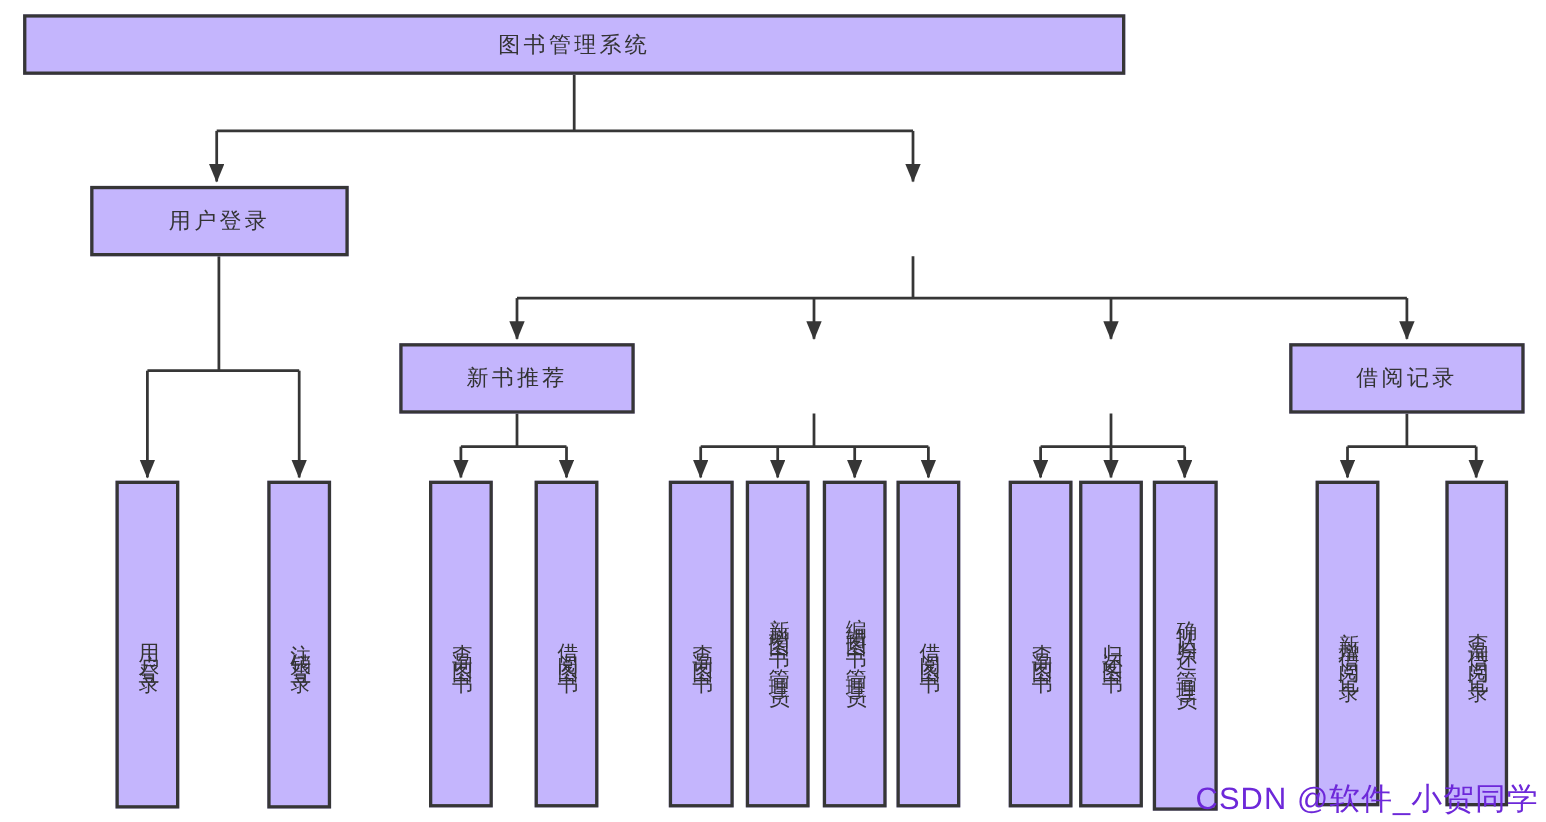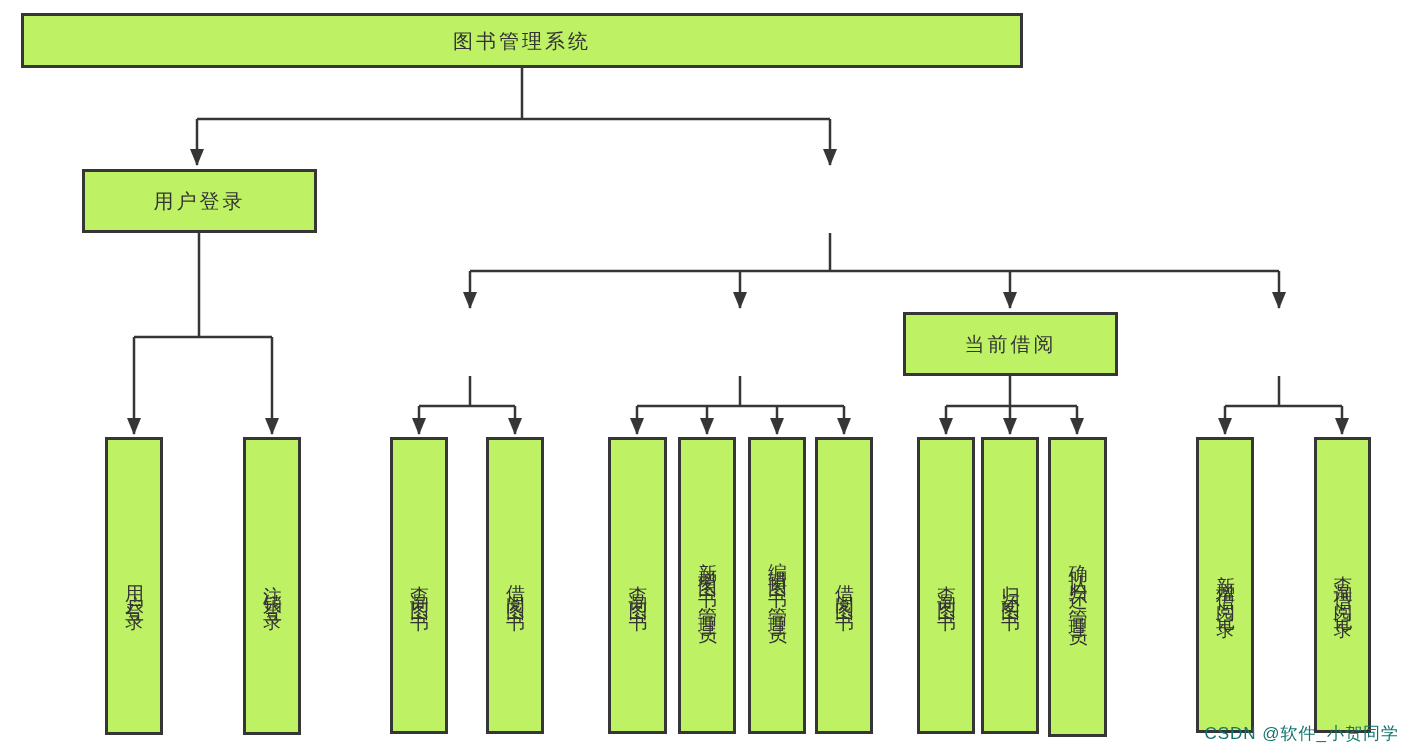--- a/index.html
+++ b/index.html
@@ -19,21 +19,21 @@
     position: absolute;
     left: 0;
     top: 0;
     z-index: 1;
     pointer-events: none;
   }
   .node {
     position: absolute;
     box-sizing: border-box;
     border: 3px solid #363636;
-    background: #bef264;
+    background: #c4b5fd;
     color: #333333;
     display: flex;
     align-items: center;
     justify-content: center;
     z-index: 2;
     font-size: 20px;
     letter-spacing: 3px;
     text-align: left;
     line-height: 1.2;
   }
@@ -42,22 +42,22 @@
     text-orientation: mixed;
     font-size: 19px;
     letter-spacing: 9px;
     padding-top: 4px;
   }
   .watermark {
     position: absolute;
     right: 6px;
     bottom: 2px;
     z-index: 3;
-    color: #0f766e;
-    font-size: 17px;
+    color: #6d28d9;
+    font-size: 28px;
     letter-spacing: 1px;
     pointer-events: none;
     white-space: nowrap;
     text-align: center;
   }
 </style>
 </head>
 <body>
 
 <div class="canvas">
@@ -102,21 +102,22 @@
       <path d="M1279,376 V406 M1225,406 H1342"></path>
       <path d="M1225,406 V434" marker-end="url(#arw)"></path>
       <path d="M1342,406 V434" marker-end="url(#arw)"></path>
     </g>
   </svg>
 
   <div class="node" style="left:21px;top:13px;width:1002px;height:55px">图书管理系统</div>
 
   <div class="node" style="left:82px;top:169px;width:235px;height:64px">用户登录</div>
 
-  <div class="node" style="left:903px;top:312px;width:215px;height:64px">当前借阅</div>
+  <div class="node" style="left:363px;top:312px;width:214px;height:64px">新书推荐</div>
+  <div class="node" style="left:1172px;top:312px;width:214px;height:64px">借阅记录</div>
 
   <div class="node vert" style="left:105px;top:437px;width:58px;height:298px">用户登录</div>
   <div class="node vert" style="left:243px;top:437px;width:58px;height:298px">注销登录</div>
 
   <div class="node vert" style="left:390px;top:437px;width:58px;height:297px">查询图书</div>
   <div class="node vert" style="left:486px;top:437px;width:58px;height:297px">借阅图书</div>
 
   <div class="node vert" style="left:608px;top:437px;width:59px;height:297px">查询图书</div>
   <div class="node vert" style="left:678px;top:437px;width:58px;height:297px">新增图书（管理员）</div>
   <div class="node vert" style="left:748px;top:437px;width:58px;height:297px">编辑图书（管理员）</div>

